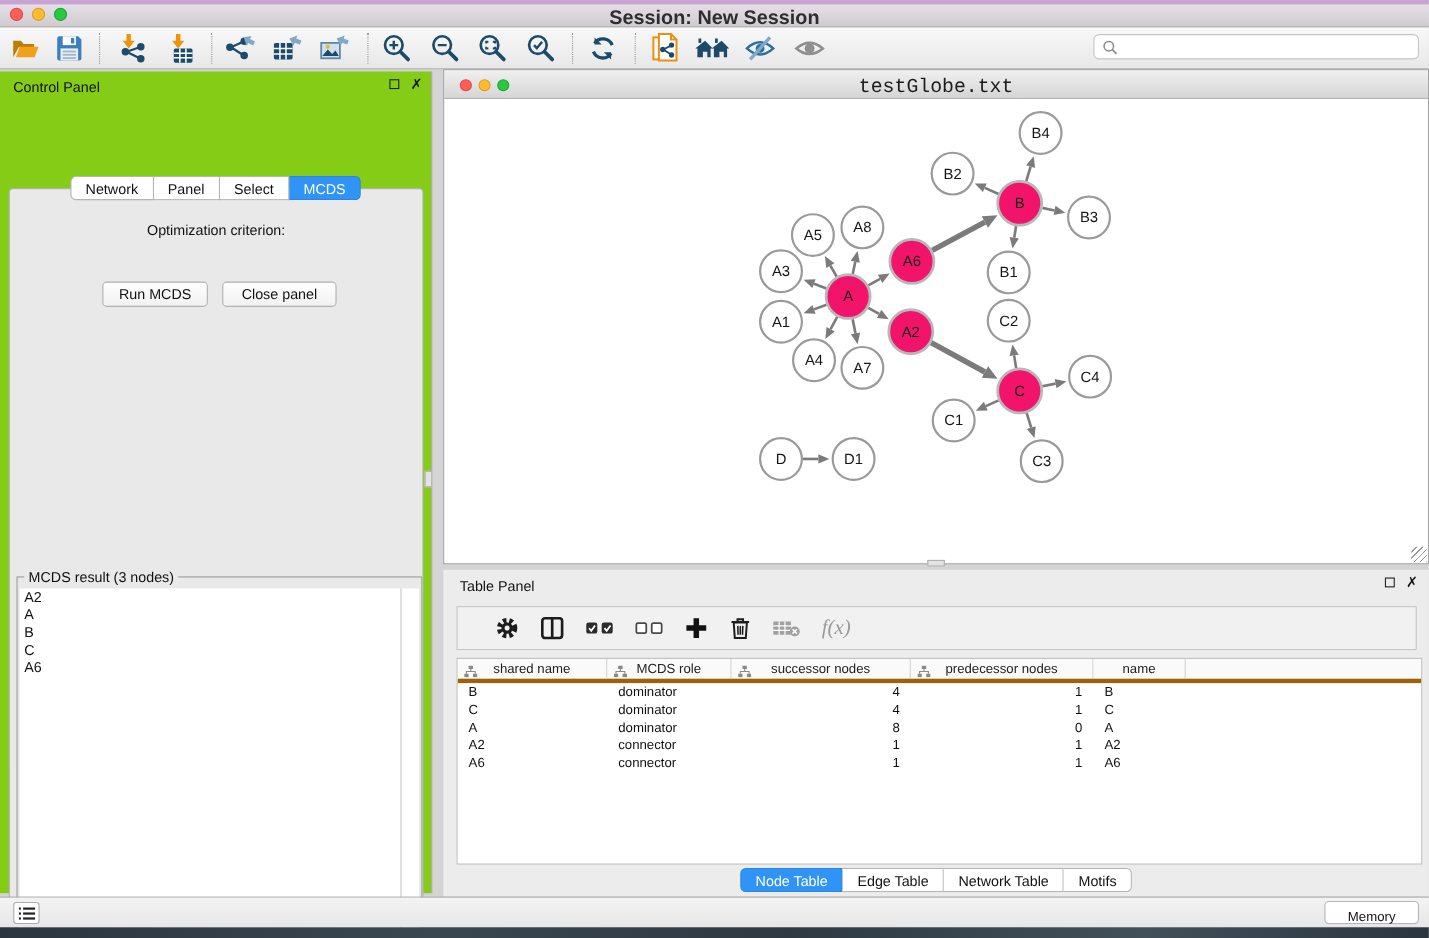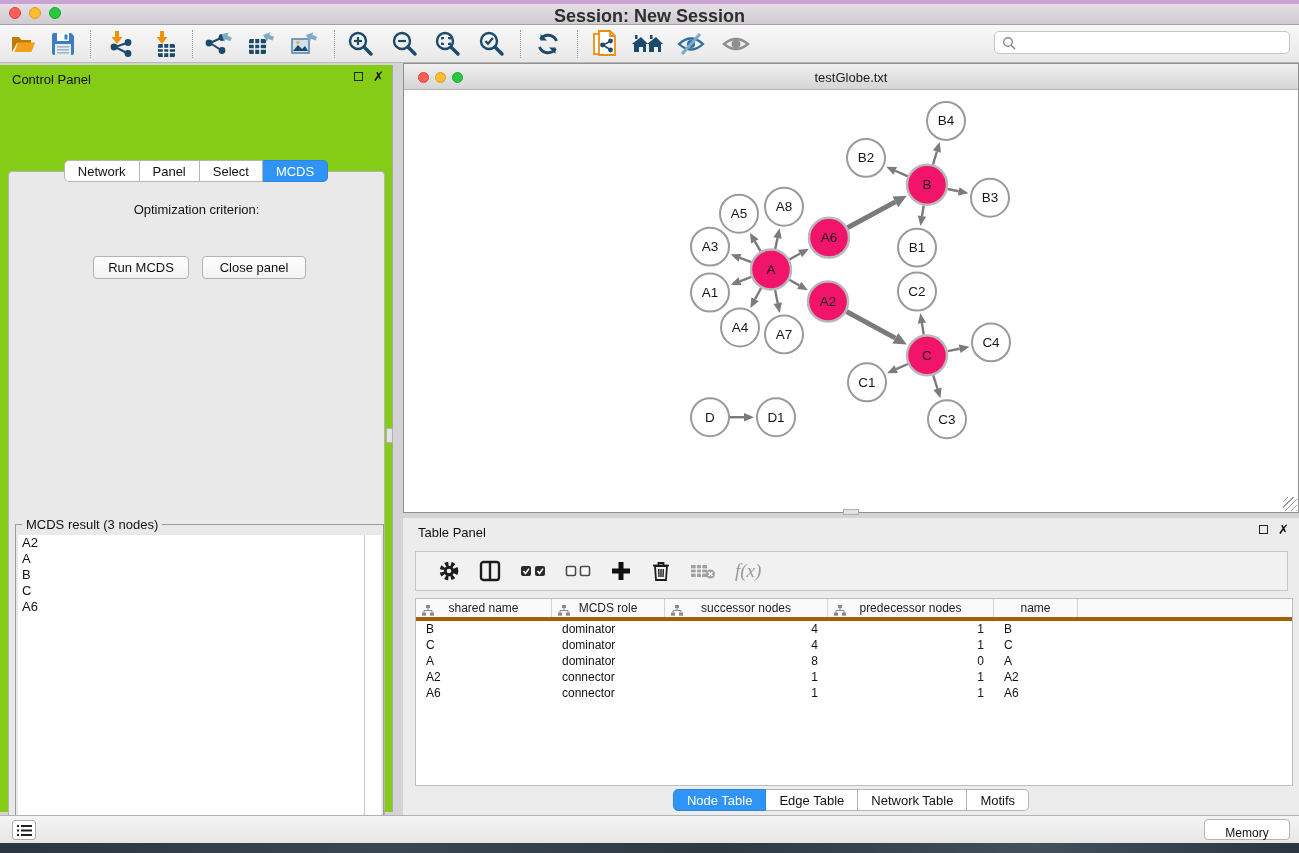--- a/index.html
+++ b/index.html
@@ -86,32 +86,32 @@
   
   .net-window { position:absolute; left:403px; top:63px; width:896px; height:450px;
     border:1px solid #8f8f8f; background:#fff; }
   .net-titlebar { position:absolute; left:0; top:0; width:100%; height:26px;
     background:linear-gradient(#f0f0f0,#d5d5d5); border-bottom:1px solid #b3b3b3; }
   .nt-light { position:absolute; top:8px; width:11px; height:11px; border-radius:50%; }
   .nt-red { left:14px; background:#ff5f57; border:0.5px solid #e0443e; }
   .nt-yel { left:31px; background:#febc2e; border:0.5px solid #d89e24; }
   .nt-grn { left:48px; background:#28c840; border:0.5px solid #1da634; }
   .net-title { position:absolute; top:6px; left:0; width:100%; text-align:center;
-    font-size:13px; color:#1c1c1c; }
+    font-size:18px; color:#1c1c1c;font-family:Liberation Mono, monospace; }
   .net-canvas { position:absolute; left:0; top:26px; right:0; bottom:0; background:#fff; }
   .net-canvas svg { width:100%; height:100%; display:block; }
   .resize-grip { position:absolute; right:1px; bottom:1px; width:14px; height:14px;
     background:repeating-linear-gradient(135deg, transparent 0 3px, #9a9a9a 3px 4px); }
 
   
   .table-panel { position:absolute; left:403px; top:518px; width:896px; height:297px; background:#ececec; }
   .tp-btns { right:10px; }
   .tp-toolbar { position:absolute; left:12px; top:33px; width:873px; height:40px;
     background:#f1f1f1; border:1px solid #c6c6c6; display:flex; align-items:center; gap:19px;
-    padding-left:22px; }
+    padding-left:34px; }
   .tp-icon { display:flex; align-items:center; justify-content:center; height:28px; }
   .fx-label { font-size:19px; font-style:italic; color:#9a9a9a;
     font-family:"Liberation Serif","DejaVu Serif",serif; }
 
   .data-table { position:absolute; left:12px; top:80px; width:878px; height:188px;
     background:#fff; border:1px solid #bdbdbd; overflow:hidden; }
   .dt-header { display:flex; height:22px; background:#fafafa; border-bottom:4px solid #a16207; }
   .dt-hcell { position:relative; display:flex; align-items:center; justify-content:center;
     font-size:12px; color:#222; border-right:1px solid #d4d4d4; }
   .dt-hcell svg { position:absolute; left:6px; top:6px; }

